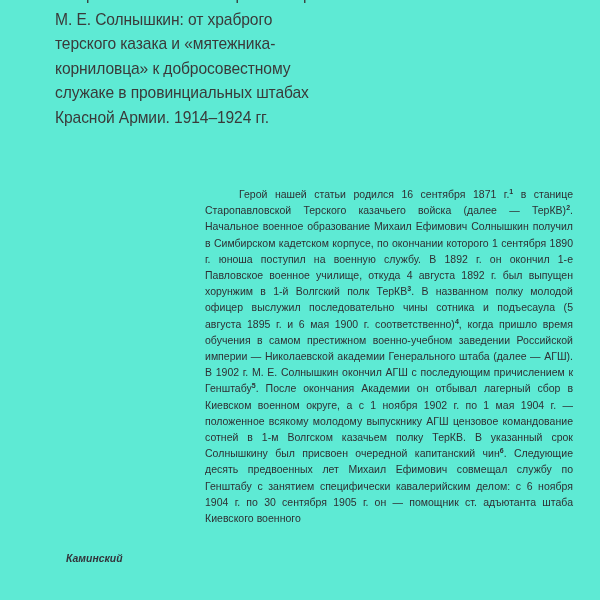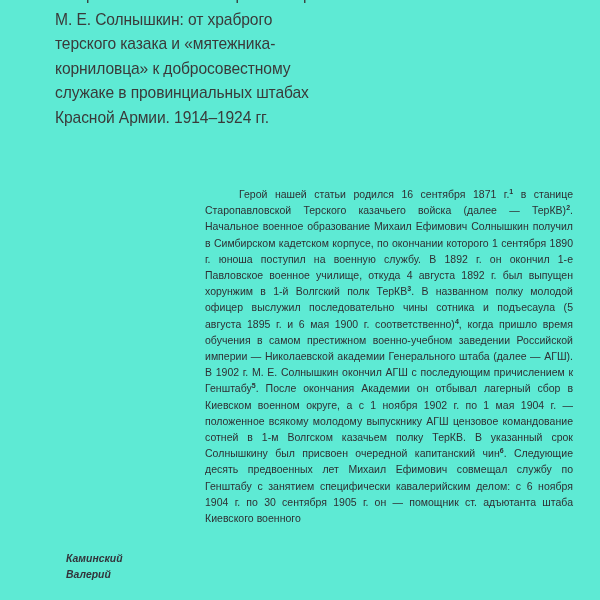--- a/index.html
+++ b/index.html
@@ -97,20 +97,19 @@
     <div class="title-line">генерального штаба генерал-майор</div>
     <div class="title-line">М. Е. Солнышкин: от храброго</div>
     <div class="title-line">терского казака и «мятежника-</div>
     <div class="title-line">корниловца» к добросовестному</div>
     <div class="title-line">служаке в провинциальных штабах</div>
     <div class="title-line">Красной Армии. 1914–1924 гг.</div>
   </div>
 
   <div class="author-block">
     <div class="author-line">Каминский</div>
-    <div class="author-line">Валерий</div>
   </div>
 
   <div class="body-col">
     <p>Герой нашей статьи родился 16 сентября 1871 г.<sup>1</sup> в станице Старопавловской Терского казачьего войска (далее — ТерКВ)<sup>2</sup>. Начальное военное образование Михаил Ефимович Солнышкин получил в Симбирском кадетском корпусе, по окончании которого 1 сентября 1890 г. юноша поступил на военную службу. В 1892 г. он окончил 1-е Павловское военное училище, откуда 4 августа 1892 г. был выпущен хорунжим в 1-й Волгский полк ТерКВ<sup>3</sup>. В названном полку молодой офицер выслужил последовательно чины сотника и подъесаула (5 августа 1895 г. и 6 мая 1900 г. соответственно)<sup>4</sup>, когда пришло время обучения в самом престижном военно-учебном заведении Российской империи — Николаевской академии Генерального штаба (далее — АГШ). В 1902 г. М. Е. Солнышкин окончил АГШ с последующим причислением к Генштабу<sup>5</sup>. После окончания Академии он отбывал лагерный сбор в Киевском военном округе, а с 1 ноября 1902 г. по 1 мая 1904 г. — положенное всякому молодому выпускнику АГШ цензовое командование сотней в 1-м Волгском казачьем полку ТерКВ. В указанный срок Солнышкину был присвоен очередной капитанский чин<sup>6</sup>. Следующие десять предвоенных лет Михаил Ефимович совмещал службу по Генштабу с занятием специфически кавалерийским делом: с 6 ноября 1904 г. по 30 сентября 1905 г. он — помощник ст. адъютанта штаба Киевского военного</p>
   </div>
 
 </div>
 
 </body></html>

